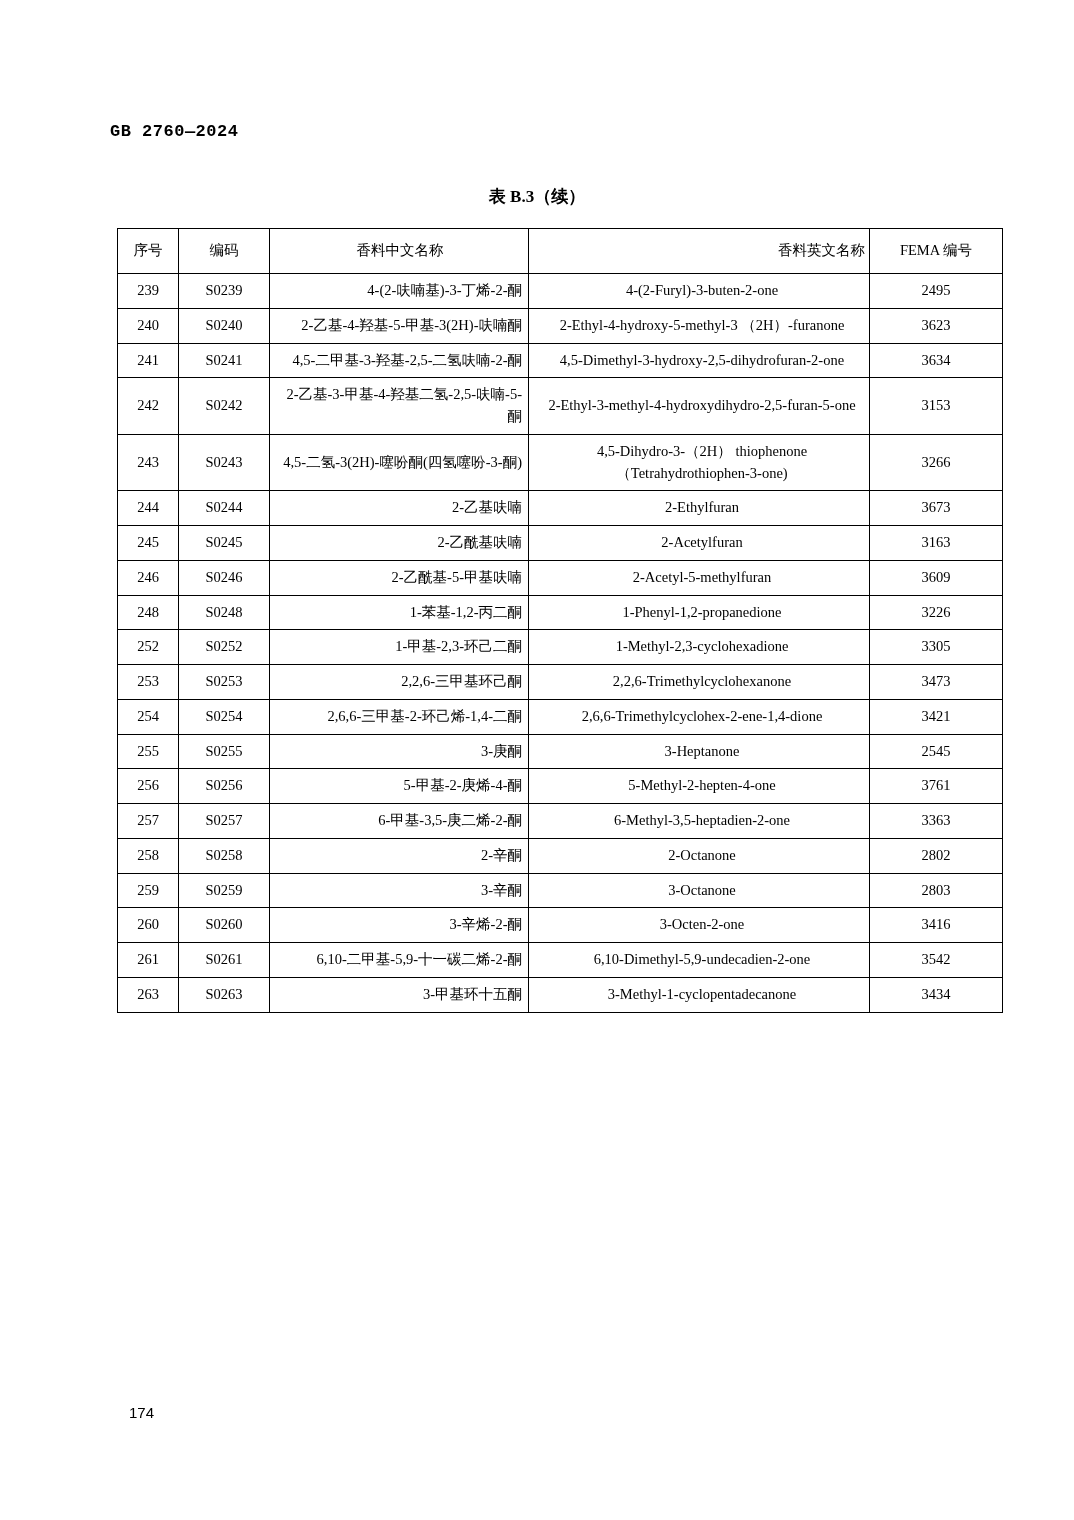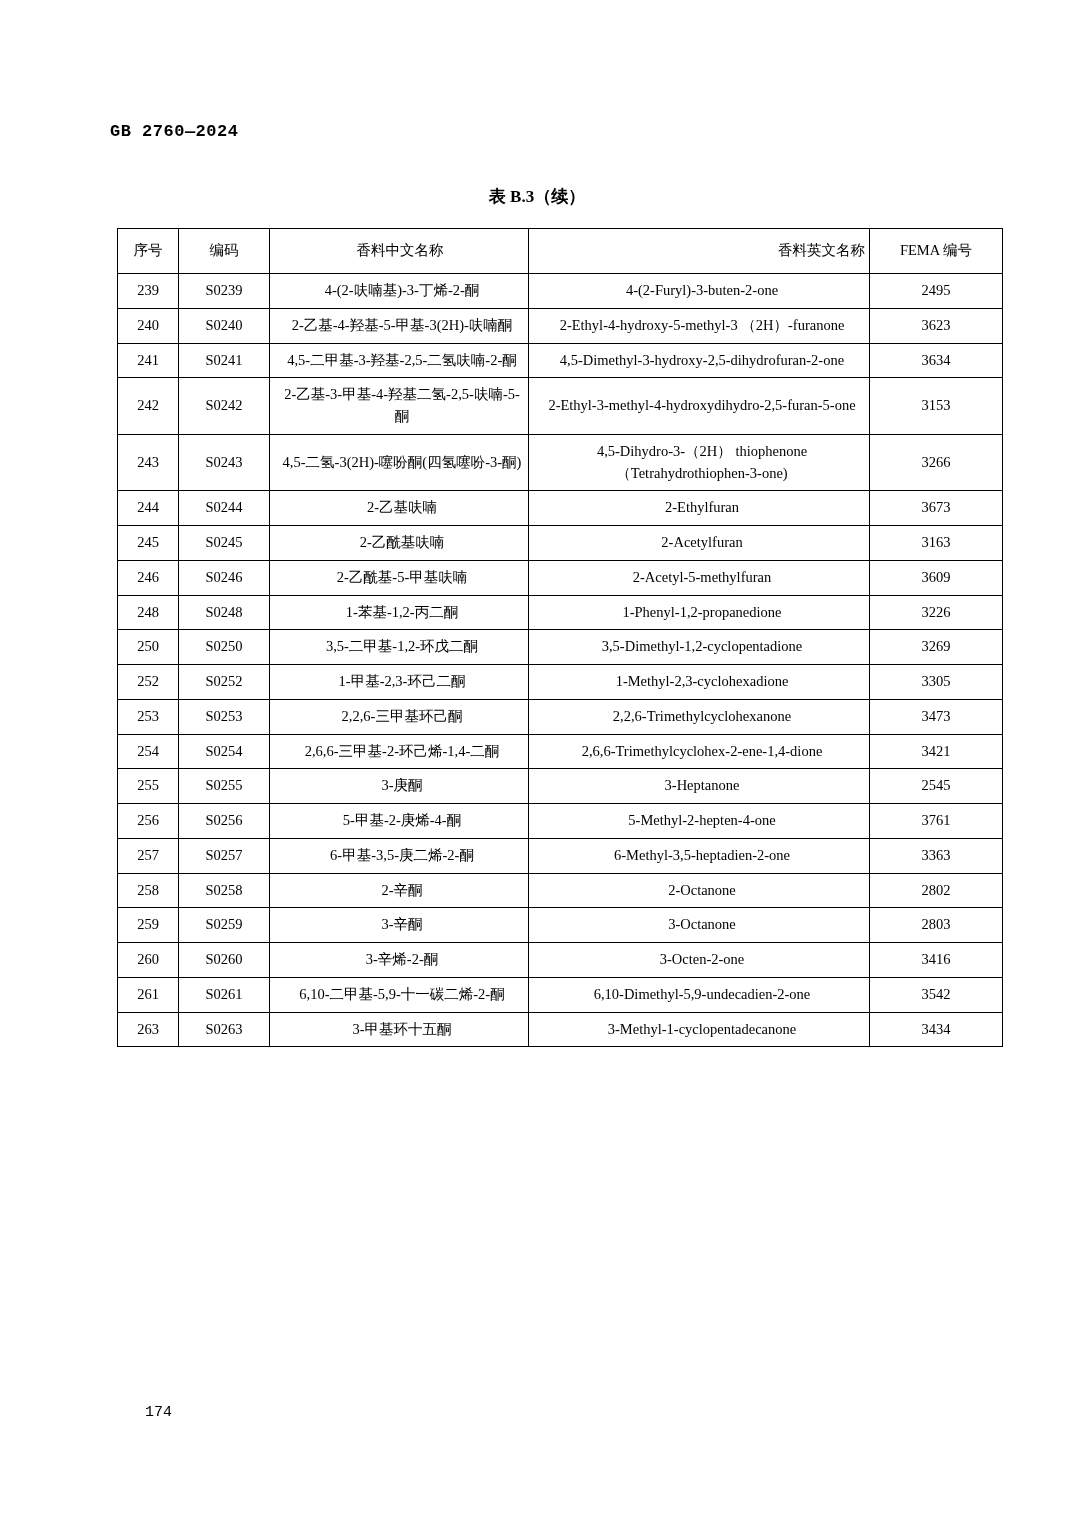--- a/index.html
+++ b/index.html
@@ -60,28 +60,28 @@
     vertical-align: middle;
     line-height: 1.5;
   }
   table.main thead th {
     text-align: center;
     height: 34px;
     padding: 5px 4px;
   }
   .c-no   { width: 52px;  text-align: center; }
   .c-code { width: 82px;  text-align: center; }
-  .c-cn   { width: 248px; text-align: center; padding-left: 12px !important; }
+  .c-cn   { width: 248px; text-align: right; padding-left: 12px !important; }
   .c-en   { width: 330px; text-align: center; padding-left: 12px !important; }
   .c-fema { width: 124px; text-align: center; }
   .footer {
     position: absolute;
     top: 1404px;
-    left: 145px;
-    font-family: Liberation Mono, monospace;
+    left: 129px;
+    font-family: Liberation Sans, sans-serif;
     font-size: 15px;
   }
 </style>
 </head>
 <body>
 
 <div class="page">
 
   <div class="header">GB 2760—2024</div>
 
@@ -156,27 +156,20 @@
           <td class="c-fema">3609</td>
         </tr>
         <tr>
           <td class="c-no">248</td>
           <td class="c-code">S0248</td>
           <td class="c-cn">1-苯基-1,2-丙二酮</td>
           <td class="c-en">1-Phenyl-1,2-propanedione</td>
           <td class="c-fema">3226</td>
         </tr>
         <tr>
-          <td class="c-no">250</td>
-          <td class="c-code">S0250</td>
-          <td class="c-cn">3,5-二甲基-1,2-环戊二酮</td>
-          <td class="c-en">3,5-Dimethyl-1,2-cyclopentadione</td>
-          <td class="c-fema">3269</td>
-        </tr>
-        <tr>
           <td class="c-no">252</td>
           <td class="c-code">S0252</td>
           <td class="c-cn">1-甲基-2,3-环己二酮</td>
           <td class="c-en">1-Methyl-2,3-cyclohexadione</td>
           <td class="c-fema">3305</td>
         </tr>
         <tr>
           <td class="c-no">253</td>
           <td class="c-code">S0253</td>
           <td class="c-cn">2,2,6-三甲基环己酮</td>

